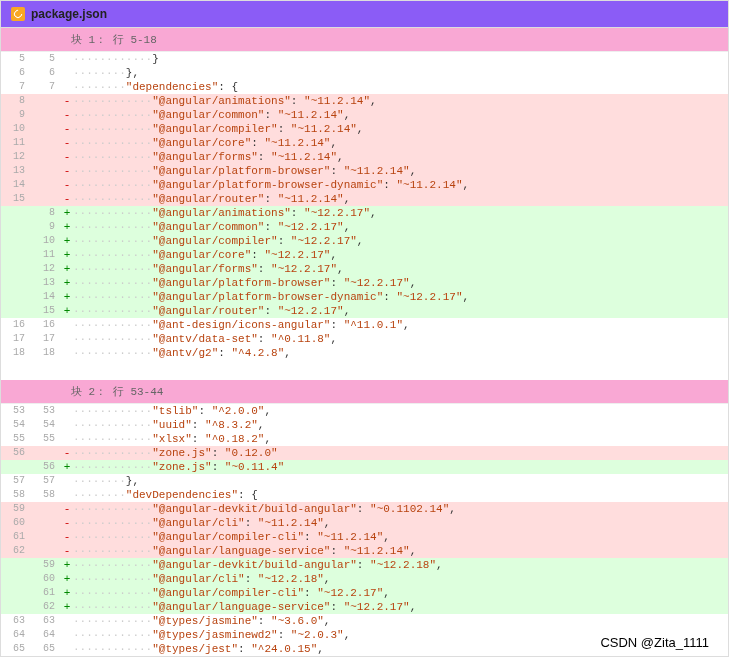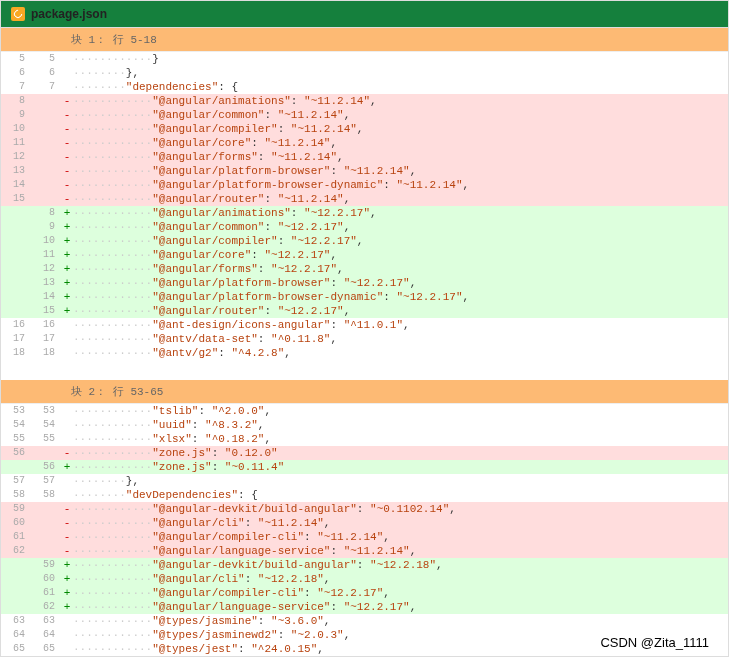--- a/index.html
+++ b/index.html
@@ -1,22 +1,22 @@
 <!DOCTYPE html>
 <html><head>
 <meta charset="utf-8">
 <style>
 * { margin: 0; padding: 0; box-sizing: border-box; }
 body { font-family: Consolas, Monaco, 'Courier New', monospace; font-size: 11px; background: #fff; color: #333; }
 .container { border: 1px solid #ddd; width: 729px; }
-.header { background: #15803d; border-bottom: 1px solid #ddd; padding: 6px 10px; display: flex; align-items: center; gap: 6px; }
+.header { background: #8b5cf6; border-bottom: 1px solid #ddd; padding: 6px 10px; display: flex; align-items: center; gap: 6px; }
 .file-icon { width: 14px; height: 14px; background: #f9a825; border-radius: 2px; display: flex; align-items: center; justify-content: center; }
 .file-icon::after { content: ""; width: 6px; height: 6px; border: 1.5px solid #fff; border-radius: 50%; border-top-color: transparent; transform: rotate(45deg); }
 .filename { font-weight: bold; font-size: 12px; color: #222; font-family: Arial, sans-serif; }
-.hunk-header { background: #fdba74; padding: 4px 0 4px 70px; color: #666; font-size: 11px; border-bottom: 1px solid #eee; }
+.hunk-header { background: #f9a8d4; padding: 4px 0 4px 70px; color: #666; font-size: 11px; border-bottom: 1px solid #eee; }
 .diff-block { background: #fff; }
 .row { display: flex; line-height: 14px; min-height: 14px; }
 .ln { width: 30px; text-align: right; padding-right: 6px; color: #aaa; font-size: 10px; user-select: none; flex-shrink: 0; }
 .sign { width: 12px; text-align: center; flex-shrink: 0; }
 .code { flex: 1; white-space: pre; padding-right: 10px; overflow: hidden; }
 .row.del { background: #fdd; }
 .row.del .sign { color: #c00; }
 .row.add { background: #dfd; }
 .row.add .sign { color: #080; }
 .dots { color: #ccc; }
@@ -163,21 +163,21 @@
           <div class="code"><span class="dots">············</span><span class="str">"@antv/data-set"</span><span class="punc">: </span><span class="str">"^0.11.8"</span><span class="punc">,</span></div>
         </div>
         <div class="row ">
           <div class="ln">18</div>
           <div class="ln">18</div>
           <div class="sign"></div>
           <div class="code"><span class="dots">············</span><span class="str">"@antv/g2"</span><span class="punc">: </span><span class="str">"^4.2.8"</span><span class="punc">,</span></div>
         </div>
       </div>
       <div class="gap"></div>
-      <div class="hunk-header">块 2： 行 53-65</div>
+      <div class="hunk-header">块 2： 行 53-44</div>
       <div class="diff-block">
         <div class="row ">
           <div class="ln">53</div>
           <div class="ln">53</div>
           <div class="sign"></div>
           <div class="code"><span class="dots">············</span><span class="str">"tslib"</span><span class="punc">: </span><span class="str">"^2.0.0"</span><span class="punc">,</span></div>
         </div>
         <div class="row ">
           <div class="ln">54</div>
           <div class="ln">54</div>

